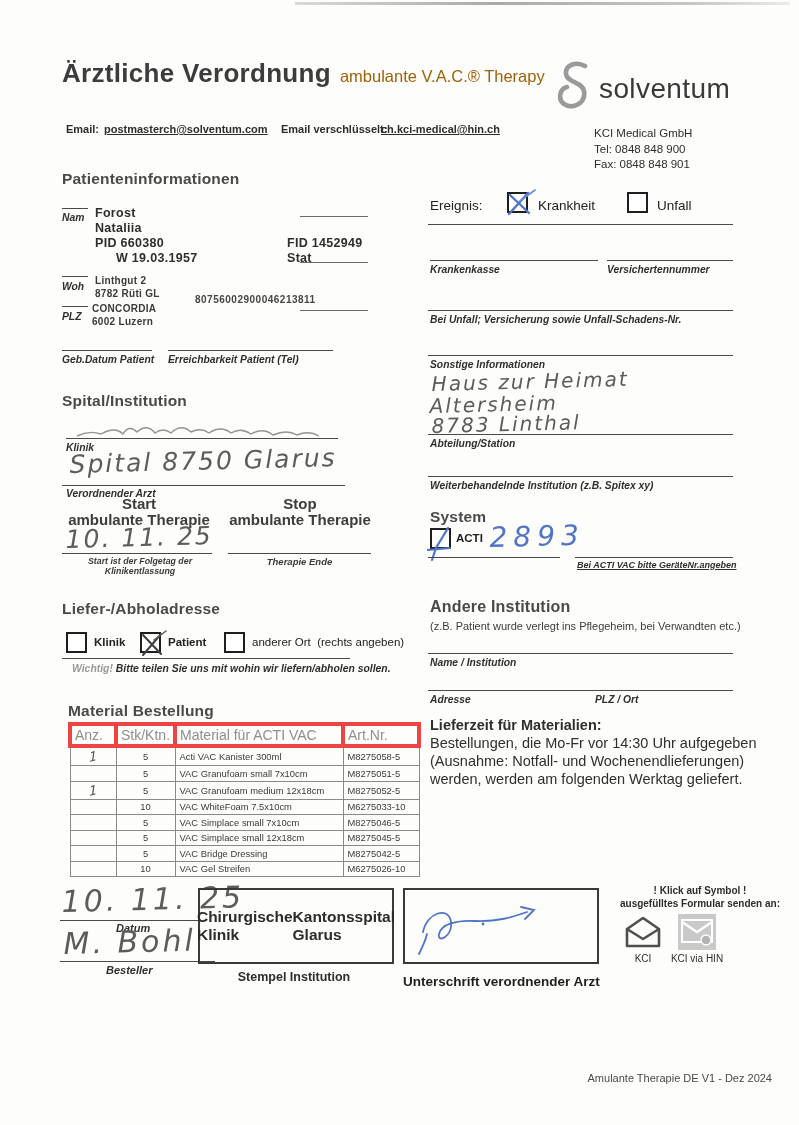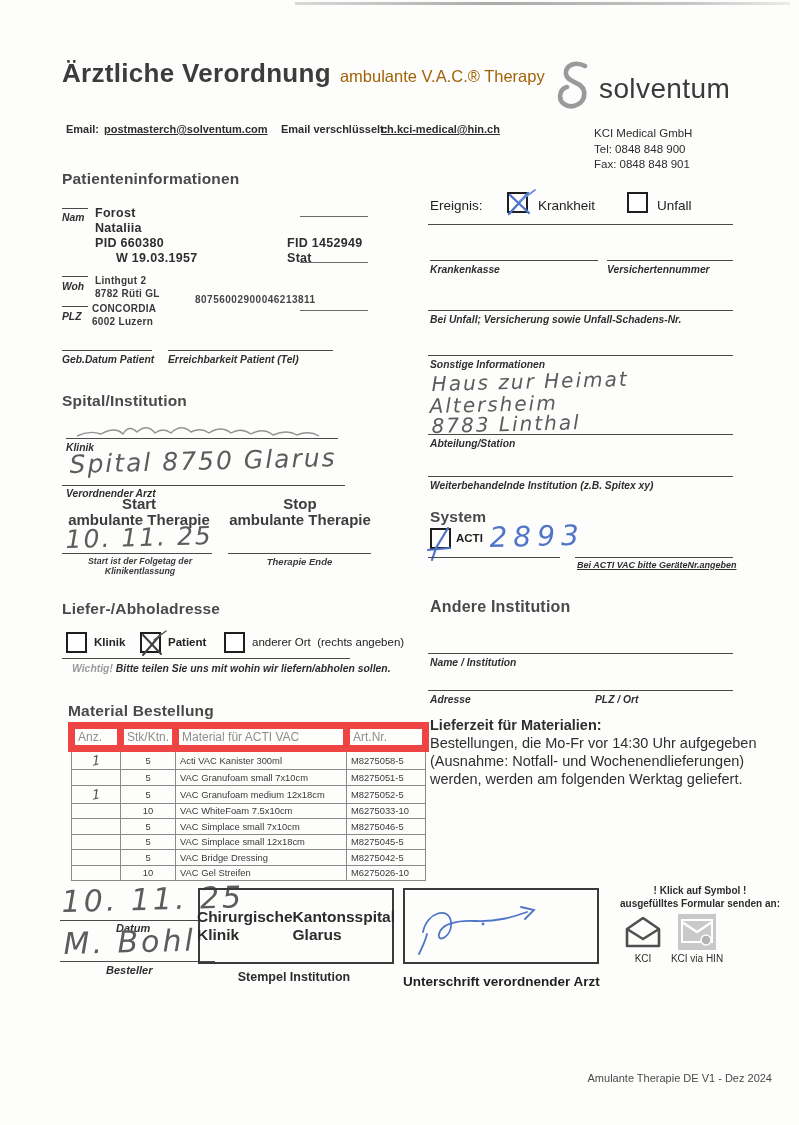--- a/index.html
+++ b/index.html
@@ -13,21 +13,21 @@
   .pt{font-weight:bold;font-size:12.5px;color:#2e2e2e;letter-spacing:.3px;white-space:nowrap;}
   .pts{font-weight:bold;font-size:10px;color:#3a3a3a;letter-spacing:.3px;white-space:nowrap;}
   .hw{font-family:"DejaVu Sans",sans-serif;font-style:italic;color:#5c5c5c;letter-spacing:2px;
       transform:rotate(-1.5deg);transform-origin:left bottom;white-space:nowrap;}
   .hw-blue{color:#4f74c8;}
   .cb{position:absolute;width:17px;height:17px;border:2.4px solid #1e1e1e;background:#fff;}
   .cb svg{position:absolute;left:-6px;top:-6px;overflow:visible;}
   .emaillink{font-size:11px;font-weight:bold;color:#2d2d2d;text-decoration:underline;white-space:nowrap;}
   .smalllbl{font-size:11px;font-weight:bold;color:#2d2d2d;white-space:nowrap;}
   .mt{border-collapse:collapse;}
-  .mt th{font-weight:normal;font-size:12px;color:#8f8f8f;border:7px solid #ef4444;
+  .mt th{font-weight:normal;font-size:14px;color:#8f8f8f;border:4px solid #ef4444;
          text-align:left;padding:1px 3px;white-space:nowrap;}
   .mt td{font-size:9.4px;color:#3a3a3a;border:1px solid #8a8a8a;padding:1px 4px;
          height:12.5px;white-space:nowrap;}
   .ctr{text-align:center;}
   .anz-hw{display:inline-block;font-family:"DejaVu Sans",sans-serif;font-style:italic;
           font-size:13px;color:#4f4f4f;transform:rotate(-14deg) skewX(-12deg);}
   .edge{position:absolute;width:11px;height:0;border-top:1.6px solid #555;opacity:.55;right:2px;}
   .scanline{position:absolute;left:295px;top:2px;width:495px;height:2.5px;
             background:linear-gradient(90deg,#bbb,#666 40%,#999 80%,#ddd);opacity:.55;}
 </style>
@@ -173,20 +173,21 @@
   </div>
   <div class="abs" style="left:168px;top:636px;font-size:11.5px;font-weight:600;color:#222;">Patient</div>
   <div class="cb" style="left:224px;top:632px;"></div>
   <div class="abs" style="left:252px;top:636px;font-size:11.5px;font-weight:400;color:#222;white-space:pre;">anderer Ort  (rechts angeben)</div>
   <div class="uline" style="left:62px;top:658px;width:288px;border-top-width:1.5px;"></div>
   <div class="abs" style="left:72px;top:663px;font-size:10.4px;font-style:italic;white-space:nowrap;">
     <span style="color:#9a9a9a;font-weight:bold;">Wichtig!</span><span style="color:#2d2d2d;font-weight:bold;font-style:italic;"> Bitte teilen Sie uns mit wohin wir liefern/abholen sollen.</span>
   </div>
 
   <div class="abs stitle" style="left:430px;top:598px;font-size:16px;">Andere Institution</div>
+  <div class="abs" style="left:430px;top:620px;font-size:11px;color:#3c3c3c;">(z.B. Patient wurde verlegt ins Pflegeheim, bei Verwandten etc.)</div>
   <div class="uline" style="left:428px;top:653px;width:305px;"></div>
   <div class="abs flabel" style="left:430px;top:657px;">Name / Institution</div>
   <div class="uline" style="left:428px;top:690px;width:305px;"></div>
   <div class="abs flabel" style="left:430px;top:694px;">Adresse</div>
   <div class="abs flabel" style="left:595px;top:694px;">PLZ / Ort</div>
 
   <div class="abs stitle" style="left:68px;top:702px;">Material Bestellung</div>
   <table class="mt abs" style="left:68px;top:722px;">
     <tbody>
         <tr>

